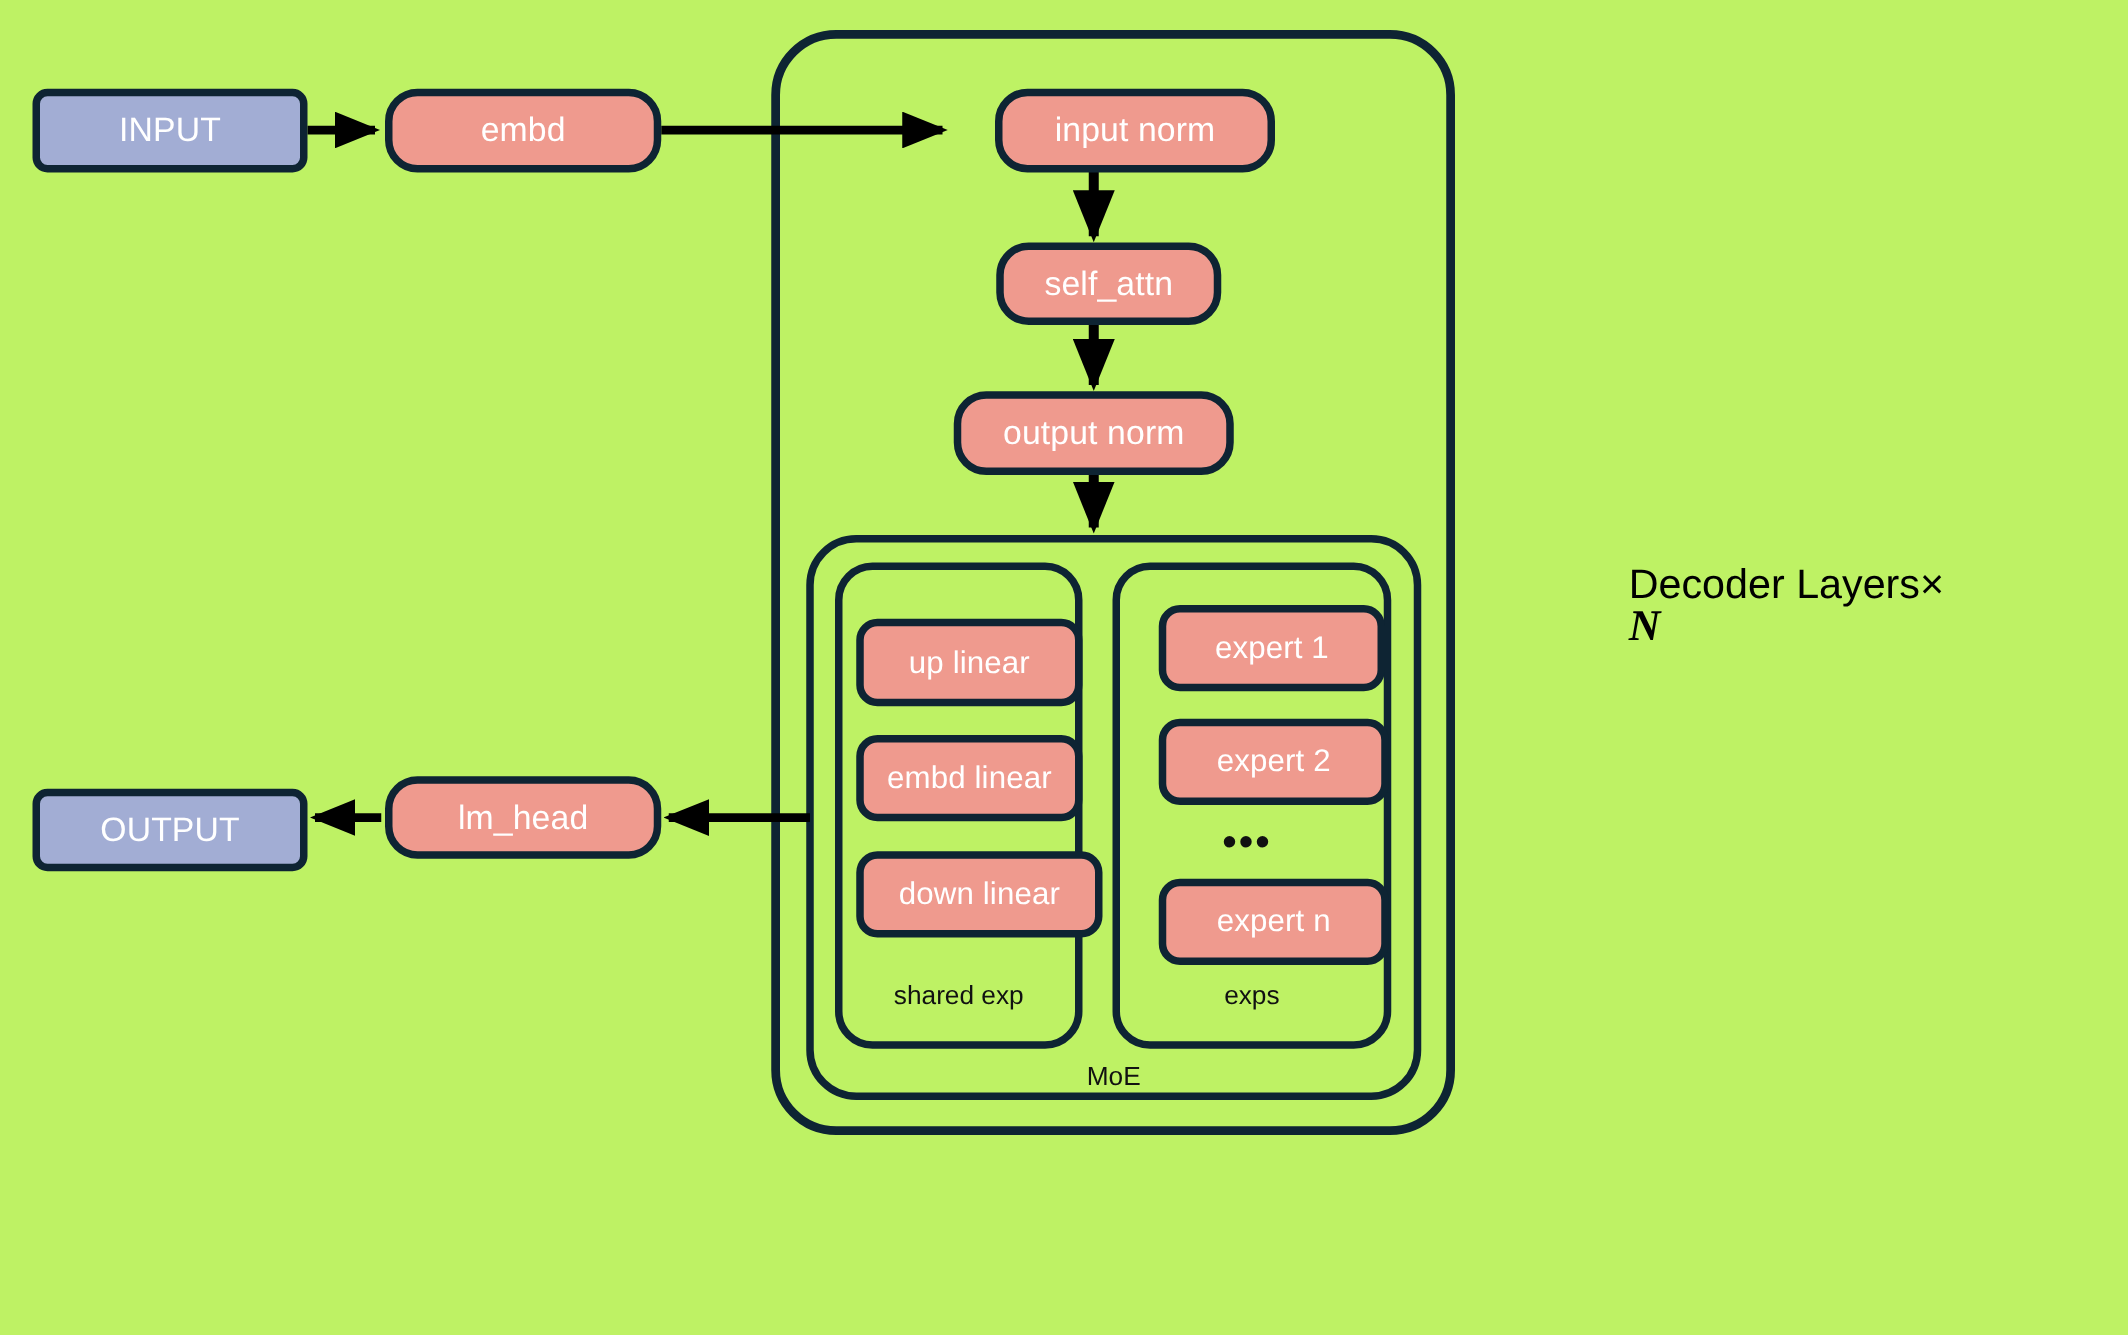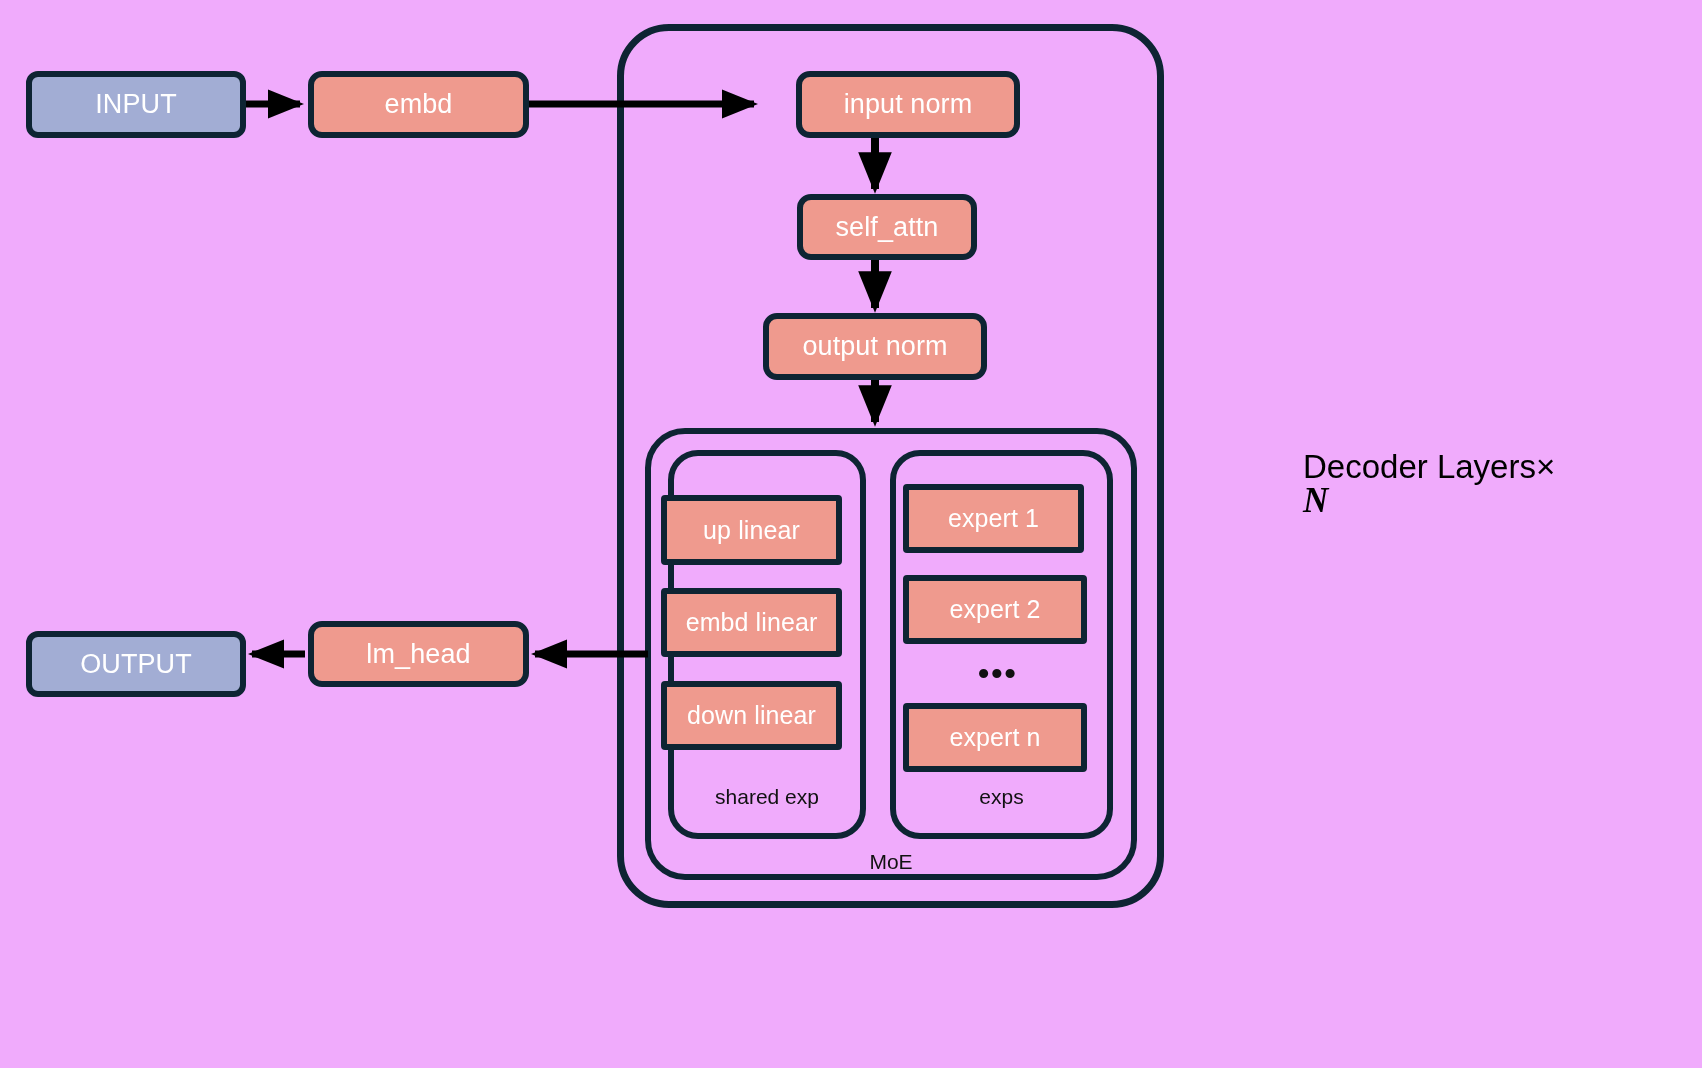--- a/index.html
+++ b/index.html
@@ -7,51 +7,52 @@
     padding: 0;
     background: #ffffff;
   }
   body {
     font-family: "Liberation Sans", sans-serif;
   }
   #canvas {
     position: relative;
     width: 1702px;
     height: 1068px;
-    background: #f0abfc;
+    background: #bef264;
     overflow: hidden;
   }
 
   
   .node {
     position: absolute;
     box-sizing: border-box;
     display: flex;
     align-items: center;
     justify-content: center;
     border: 6px solid #0e2433;
-    border-radius: 14px;
+    border-radius: 26px;
     color: #ffffff;
     font-size: 27px;
     line-height: 1;
     letter-spacing: 0.1px;
     white-space: nowrap;
     z-index: 5;
   }
   .node.io {
     background: #a2add4;
     border-radius: 12px;
   }
   .node.op {
     background: #ef9a8e;
   }
   .node.small {
     font-size: 25px;
     border-width: 6px;
-    border-radius: 4px;
+    border-radius: 17px;
+    margin-left: 24px;
   }
 
   
   .container {
     position: absolute;
     box-sizing: border-box;
     border: 6px solid #0e2433;
     background: transparent;
     z-index: 2;
   }
@@ -164,21 +165,21 @@
   <div class="node op" style="left:763px; top:313px; width:224px; height:67px;">output norm</div>
 
   <div class="node op" style="left:308px; top:621px; width:221px; height:66px;">lm_head</div>
 
   <div class="node io" style="left:26px; top:621px; width:220px; height:66px;margin-top:10px;">OUTPUT</div>
 
   <div class="node op small" style="left:661px; top:495px; width:181px; height:70px;">up linear</div>
 
   <div class="node op small" style="left:661px; top:588px; width:181px; height:69px;">embd linear</div>
 
-  <div class="node op small" style="left:661px; top:681px; width:181px; height:69px;">down linear</div>
+  <div class="node op small" style="left:661px; top:681px; width:197px; height:69px;">down linear</div>
 
   <div class="node op small" style="left:903px; top:484px; width:181px; height:69px;">expert 1</div>
 
   <div class="node op small" style="left:903px; top:575px; width:184px; height:69px;">expert 2</div>
 
   <div class="dots" style="left:978px; top:657px;">•••</div>
 
   <div class="node op small" style="left:903px; top:703px; width:184px; height:69px;">expert n</div>
 
   <div class="caption" style="left:668px; top:786px; width:198px;">shared exp</div>

